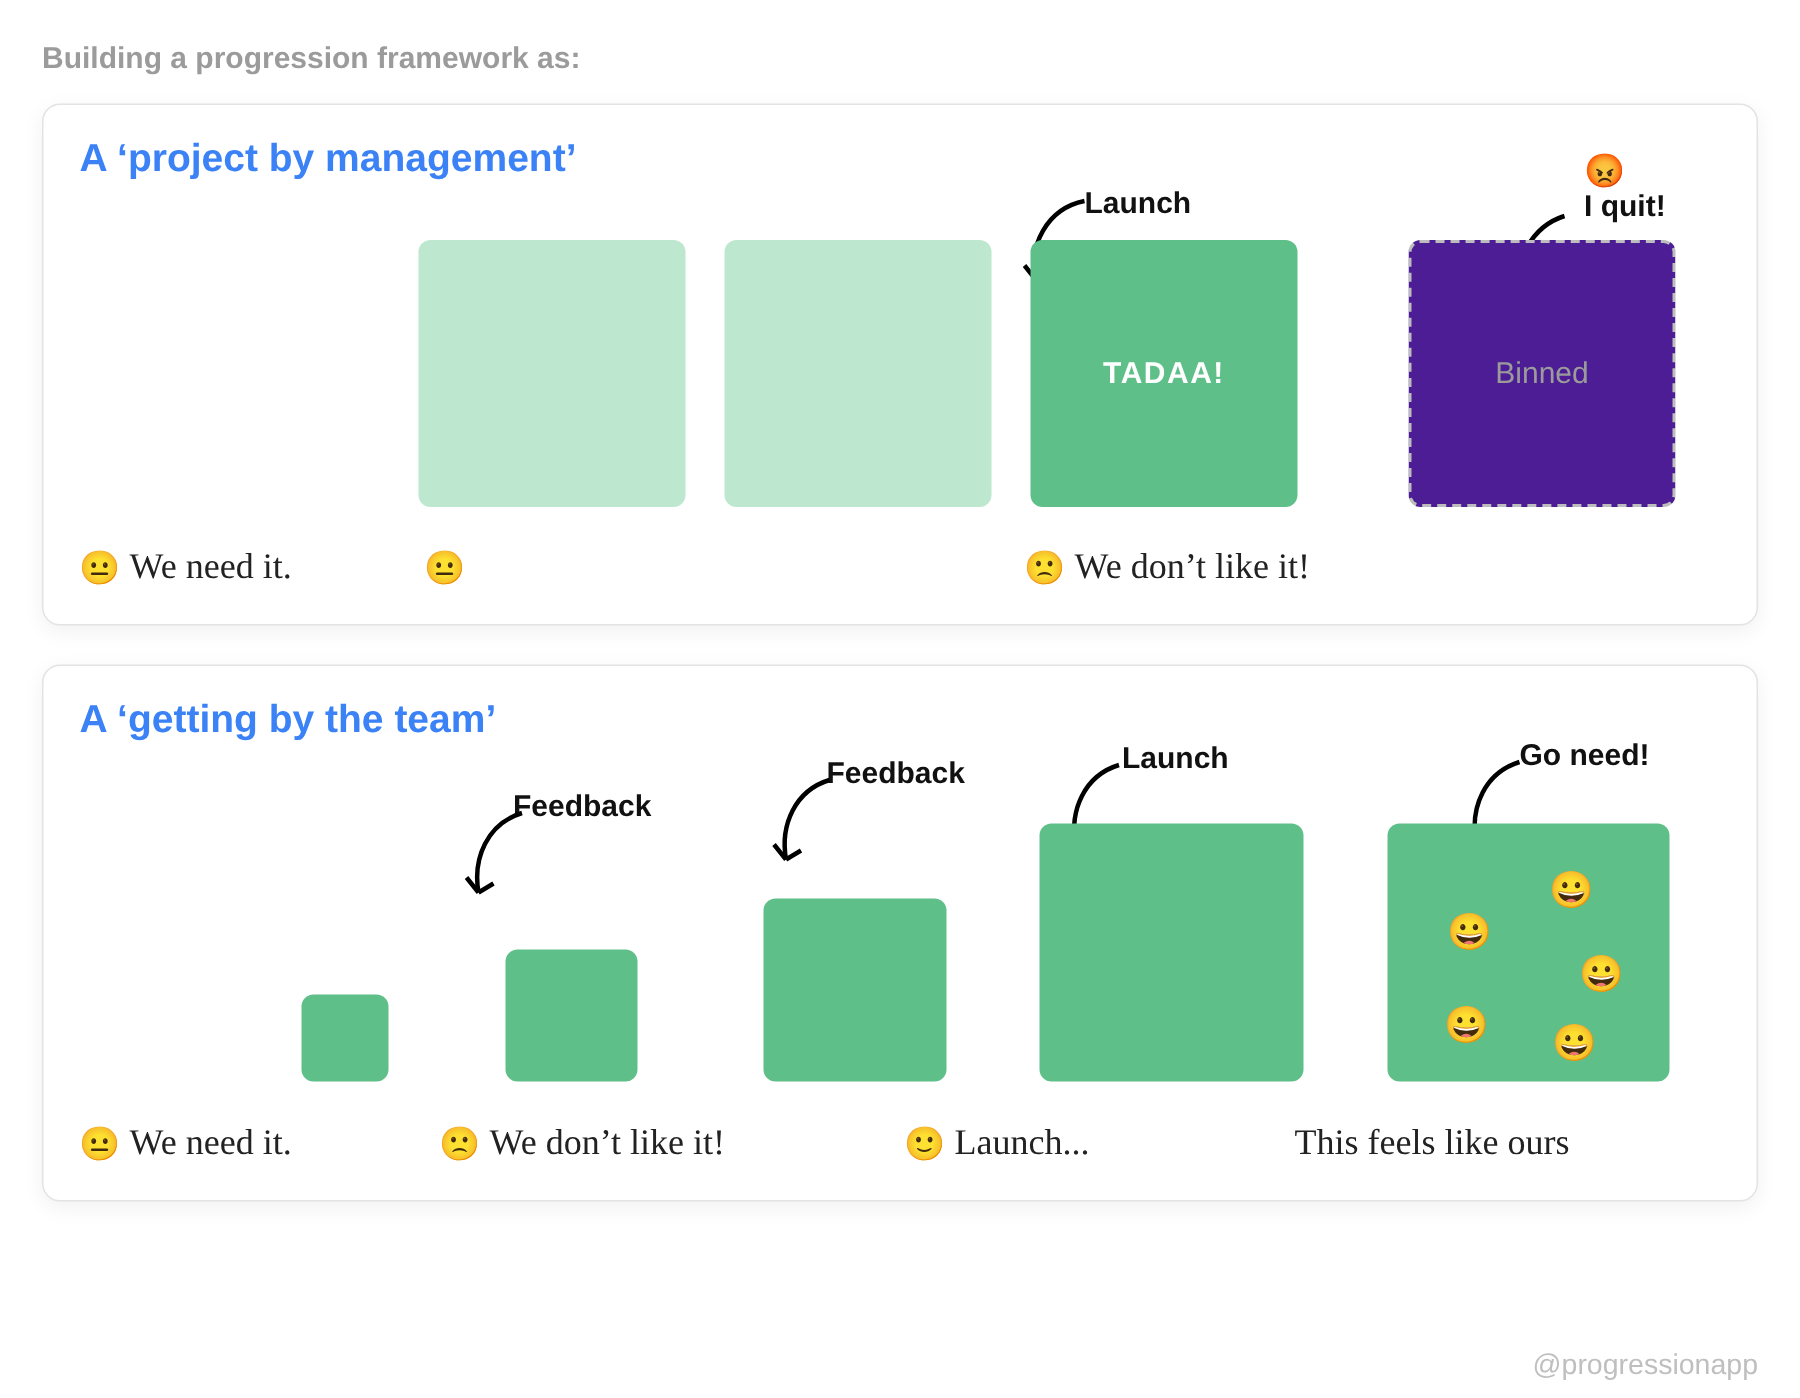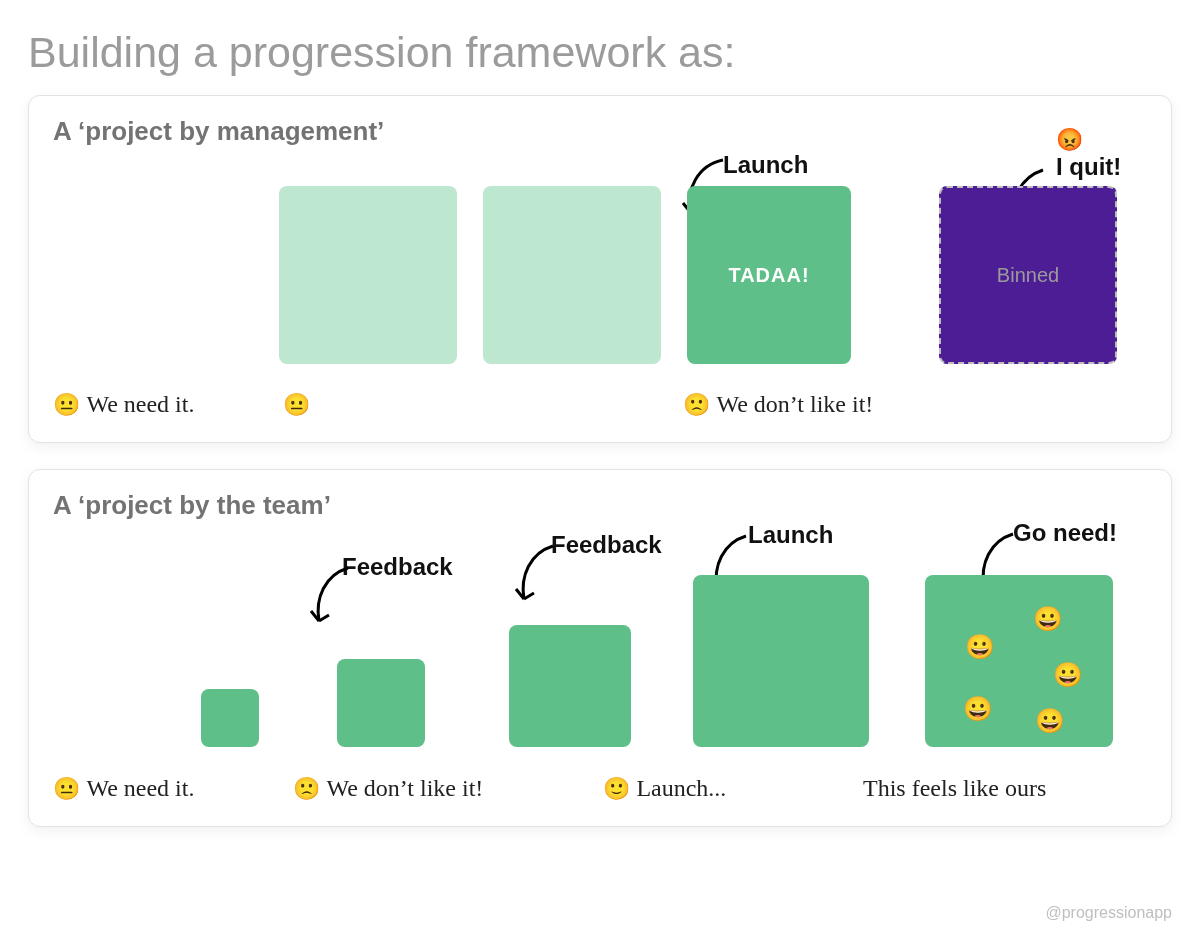--- a/index.html
+++ b/index.html
@@ -5,38 +5,38 @@
   * { box-sizing: border-box; margin: 0; padding: 0; }
   body {
     font-family: -apple-system, BlinkMacSystemFont, "Segoe UI", Helvetica, Arial, sans-serif;
     background: #ffffff;
     width: 1200px;
     height: 932px;
     padding: 28px;
     position: relative;
   }
   .page-title {
-    font-size: 43px;
-    font-weight: 400;
+    font-size: 20px;
+    font-weight: 700;
     color: #9b9b9b;
     margin-bottom: 18px;
   }
   .panel {
     border: 1px solid #e3e3e3;
     border-radius: 12px;
     padding: 20px 24px 24px 24px;
     margin-bottom: 26px;
     box-shadow: 0 4px 14px rgba(0,0,0,0.06);
     position: relative;
     background: #fff;
   }
   .panel-title {
     font-size: 26px;
     font-weight: 700;
-    color: #737373;
+    color: #3b82f6;
     margin-bottom: 4px;
   }
   .stage {
     position: relative;
     height: 240px;
   }
   .box {
     position: absolute;
     border-radius: 8px;
     display: flex;
@@ -50,21 +50,21 @@
   .binned {
     background: #4c1d95;
     border: 2px dashed #bdbdbd;
     color: #9b9b9b;
     font-weight: 500;
     font-size: 20px;
     letter-spacing: 0;
   }
   .annot {
     position: absolute;
-    font-size: 24px;
+    font-size: 20px;
     font-weight: 700;
     color: #111;
     white-space: nowrap;
   }
   .arrow {
     position: absolute;
   }
   .arrow svg { display: block; }
   .captions {
     display: flex;
@@ -73,21 +73,21 @@
     font-size: 24px;
     color: #222;
   }
   .cap { display: flex; align-items: center; gap: 6px; }
   .emoji { font-size: 22px; }
   .face { font-family: -apple-system, "Apple Color Emoji", "Segoe UI Emoji", sans-serif; }
   .credit {
     position: absolute;
     right: 28px;
     bottom: 10px;
-    font-size: 16px;
+    font-size: 19px;
     color: #bfbfbf;
   }
   .smileys { position: absolute; font-size: 24px; }
 </style>
 </head>
 <body>
 
 <h1 class="page-title">Building a progression framework as:</h1>
 
 <div class="panel">
@@ -107,41 +107,41 @@
     <div class="annot" style="left:985px; top:2px;margin-left:18px;">I quit!</div>
     <div class="arrow" style="left:940px; top:14px;">
       <svg width="55" height="70" viewBox="0 0 55 70">
           <path d="M50 5 C 28 12, 16 35, 20 58" stroke="#000" stroke-width="3" fill="none"></path>
           <path d="M20 58 L12 48 M20 58 L30 52" stroke="#000" stroke-width="3" fill="none"></path>
         </svg>
     </div>
 
     <div class="box light" style="left:226px; top:35px; width:178px; height:178px;"></div>
     <div class="box light" style="left:430px; top:35px; width:178px; height:178px;"></div>
-    <div class="box solid" style="left:634px; top:35px; width:164px; height:178px;">TADAA!</div>
+    <div class="box solid" style="left:634px; top:35px; width:178px; height:178px;">TADAA!</div>
     <div class="box binned" style="left:886px; top:35px; width:178px; height:178px;">Binned</div>
   </div>
 
   <div class="captions">
     <div class="cap" style="width:220px;">
       <span class="emoji face">😐</span>
       <span>We need it.</span>
     </div>
     <div class="cap" style="width:390px;">
       <span class="emoji face">😐</span>
     </div>
     <div class="cap">
       <span class="emoji face">🙁</span>
       <span>We don’t like it!</span>
     </div>
   </div>
 </div>
 
 <div class="panel">
-  <div class="panel-title">A ‘project by the team’</div>
+  <div class="panel-title">A ‘getting by the team’</div>
 
   <div class="stage" style="height:250px;">
 
     <div class="annot" style="left:289px; top:28px;">Feedback</div>
     <div class="arrow" style="left:250px; top:38px;">
       <svg width="50" height="70" viewBox="0 0 50 70">
           <path d="M45 5 C 22 12, 12 35, 16 58" stroke="#000" stroke-width="3" fill="none"></path>
           <path d="M16 58 L8 48 M16 58 L26 52" stroke="#000" stroke-width="3" fill="none"></path>
         </svg>
     </div>

